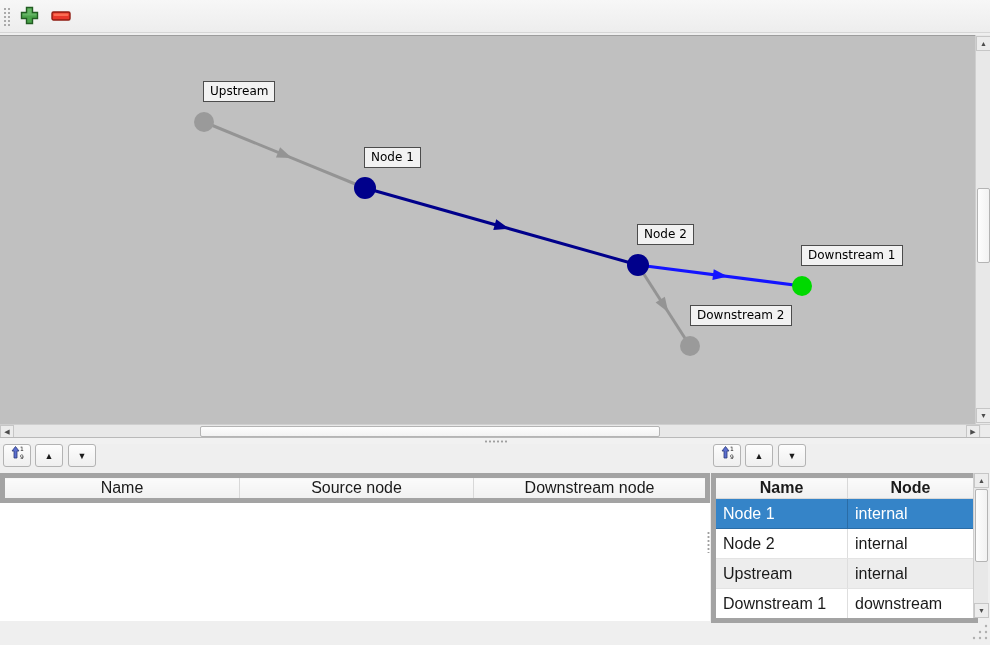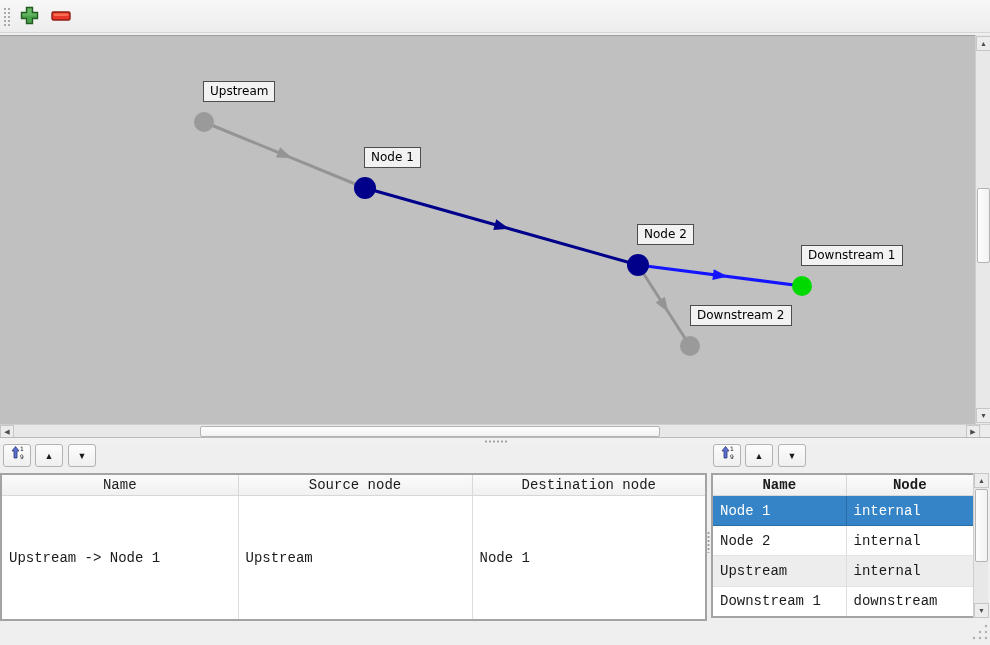--- a/index.html
+++ b/index.html
@@ -43,21 +43,21 @@
   #splitter-v .dots{position:absolute;left:2px;top:58px;width:3px;height:22px;
     background-image:radial-gradient(circle,#9f9f9f 1px,transparent 1.2px);background-size:3px 4px;}
 
   
   .panel-btn{position:absolute;top:444px;width:28px;height:23px;border:1px solid #b3b3b3;border-radius:3px;
     background:linear-gradient(#fdfdfd,#efefef);box-sizing:border-box;padding:0;cursor:pointer;
     text-align:center;color:#1a1a1a;font-size:9px;line-height:20px;}
 
   
   .grid{position:absolute;border-collapse:collapse;table-layout:fixed;background:#fff;
-    border:2px solid #a3a3a3;font-size:14px;color:#1a1a1a;font-family:Liberation Mono, monospace;}
+    border:5px solid #a3a3a3;font-size:16px;color:#1a1a1a;}
   .grid th{height:20px;font-weight:normal;background:linear-gradient(#fbfbfb,#f1f1f1);
     border:1px solid #d8d8d8;border-top:none;padding:0 4px;cursor:pointer;}
   .grid td{height:29px;border-right:1px solid #dedede;border-bottom:1px solid #e3e3e3;
     padding:0 7px;overflow:hidden;white-space:nowrap;}
   .grid tr:first-child th:first-child{border-left:none;}
   .grid td:last-child,.grid th:last-child{border-right:none;}
   #edges-table{left:0;top:473px;width:706px;height:148px;}
   #edges-table tbody tr:nth-child(even){background:#ededed;}
   #nodes-table{left:711px;top:473px;width:262px;height:145px;}
   #nodes-table th{font-weight:bold;}
@@ -159,29 +159,24 @@
   <table class="grid" id="edges-table">
     <colgroup>
         <col style="width:237px">
         <col style="width:234px">
         <col style="width:234px">
       </colgroup>
     <thead>
       <tr>
         <th>Name</th>
         <th>Source node</th>
-        <th>Destination node</th>
+        <th>Downstream node</th>
       </tr>
     </thead>
     <tbody id="edges-tbody">
-        <tr>
-          <td>Upstream -&gt; Node 1</td>
-          <td>Upstream</td>
-          <td>Node 1</td>
-        </tr>
       </tbody>
   </table>
 
   <div id="splitter-v">
       <div class="dots"></div>
     </div>
 
   <table class="grid" id="nodes-table">
     <colgroup>
         <col style="width:134px">

